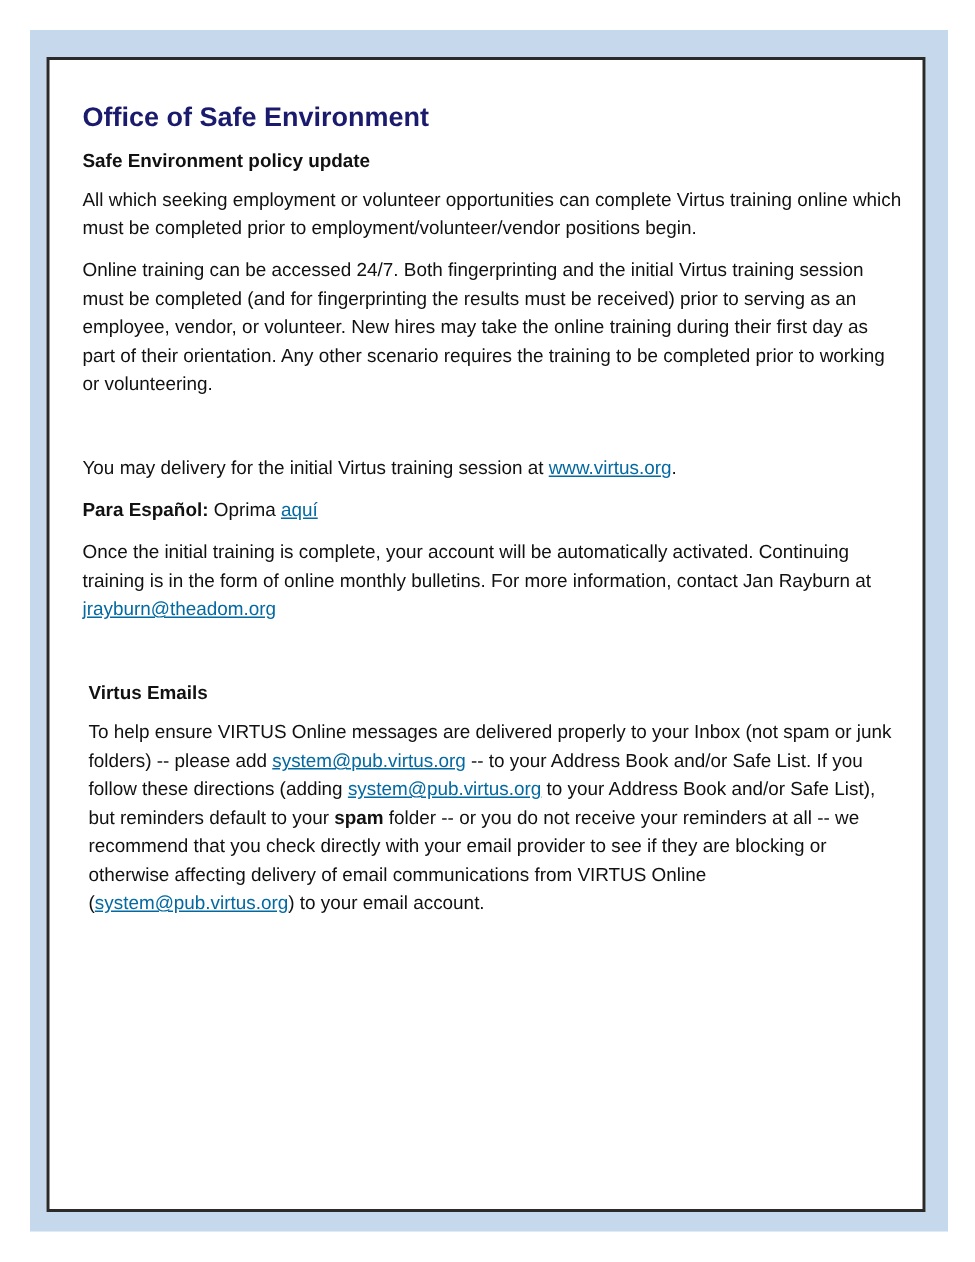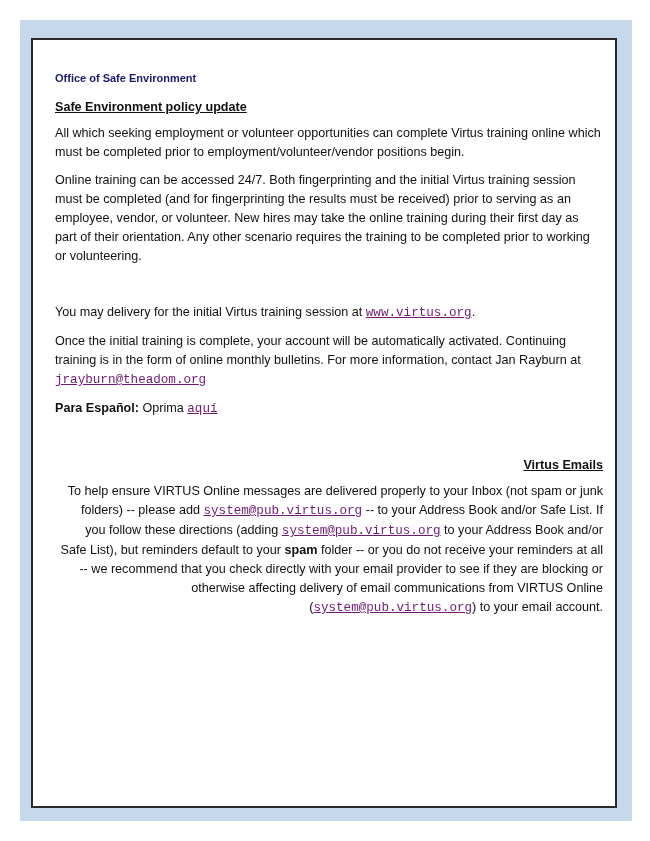--- a/index.html
+++ b/index.html
@@ -2,46 +2,46 @@
 <html><head>
 <meta charset="utf-8">
 <style>
   html, body { margin: 0; padding: 0; background: #ffffff; }
   body { width: 650px; height: 841px; position: relative; overflow: hidden;
          font-family: "Liberation Sans", "DejaVu Sans", sans-serif; color: #111; }
   .outer { position: absolute; left: 20px; top: 20px; width: 612px; height: 801px; background: #c5d8ec; }
   .inner { position: absolute; left: 11px; top: 18px; width: 586px; height: 770px;
            background: #fff; border: 2px solid #2a2a2a; box-sizing: border-box; }
   .content { position: absolute; left: 22px; top: 28px; width: 548px; font-size: 12.6px; line-height: 19px; }
-  .title { color: #1b1b6e; font-weight: bold; font-size: 11px; margin: 0 0 10px 0; line-height: 20px; }
+  .title { color: #1b1b6e; font-weight: bold; font-size: 18px; margin: 0 0 10px 0; line-height: 20px; }
   p { margin: 0 0 9px 0; }
-  .h { font-weight: bold; margin-bottom: 7px; text-decoration: underline; }
-  a, .link { color: #701a75; text-decoration: underline; font-family: Liberation Mono, monospace; }
+  .h { font-weight: bold; margin-bottom: 7px; }
+  a, .link { color: #0369a1; text-decoration: underline; }
   .gap1 { height: 28px; }
   .gap2 { height: 28px; }
-  .emails { padding-left: 4px; text-align: right; }
+  .emails { padding-left: 4px; }
 </style>
 </head>
 <body>
 
 <div class="outer">
   <div class="inner">
     <div class="content">
 
       <div class="title">Office of Safe Environment</div>
 
       <p class="h">Safe Environment policy update</p>
       <p>All which seeking employment or volunteer opportunities can complete Virtus training online which must be completed prior to employment/volunteer/vendor positions begin.</p>
       <p>Online training can be accessed 24/7. Both fingerprinting and the initial Virtus training session must be completed (and for fingerprinting the results must be received) prior to serving as an employee, vendor, or volunteer. New hires may take the online training during their first day as part of their orientation. Any other scenario requires the training to be completed prior to working or volunteering.</p>
 
       <div class="gap1"></div>
 
       <p><span>You may delivery for the initial Virtus training session at </span><a class="link">www.virtus.org</a><span>.</span></p>
+      <p><b>Para Español:</b><span> Oprima </span><a class="link">aquí</a></p>
       <p><span>Once the initial training is complete, your account will be automatically activated. Continuing training is in the form of online monthly bulletins. For more information, contact Jan Rayburn at </span><a class="link">jrayburn@theadom.org</a></p>
-      <p><b>Para Español:</b><span> Oprima </span><a class="link">aquí</a></p>
 
       <div class="gap2"></div>
 
       <div class="emails">
         <p class="h">Virtus Emails</p>
         <p><span>To help ensure VIRTUS Online messages are delivered properly to your Inbox (not spam or junk folders) -- please add </span><a class="link">system@pub.virtus.org</a><span> -- to your Address Book and/or Safe List. If you follow these directions (adding </span><a class="link">system@pub.virtus.org</a><span> to your Address Book and/or Safe List), but reminders default to your </span><b>spam</b><span> folder -- or you do not receive your reminders at all -- we recommend that you check directly with your email provider to see if they are blocking or otherwise affecting delivery of email communications from VIRTUS Online (</span><a class="link">system@pub.virtus.org</a><span>) to your email account.</span></p>
       </div>
 
     </div>
   </div>

